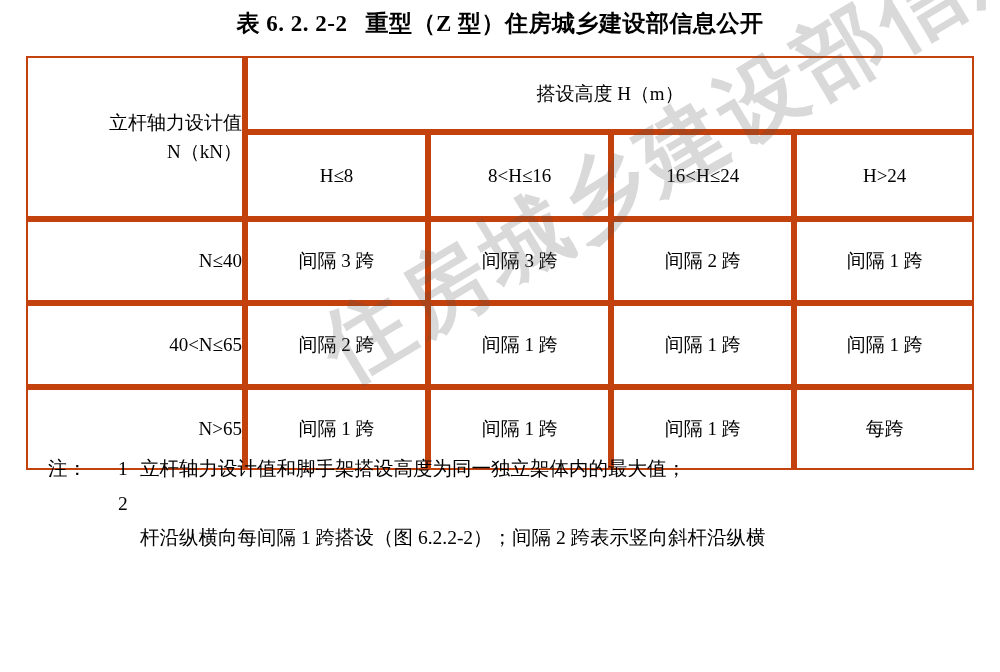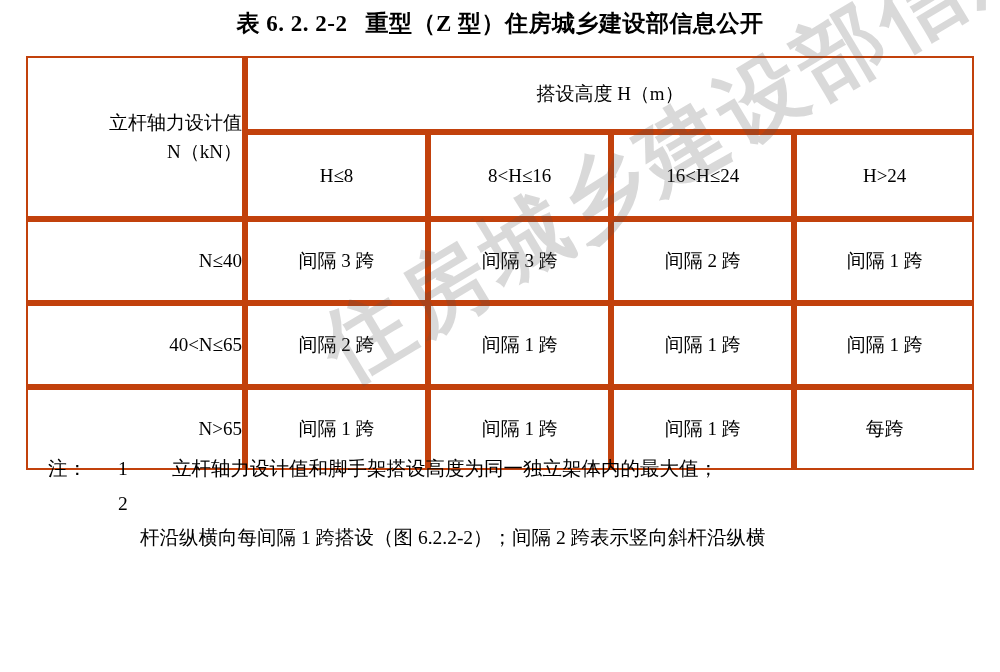--- a/index.html
+++ b/index.html
@@ -126,21 +126,20 @@
   }
   .note-num {
     width: 42px;
     flex: 0 0 42px;
     text-align: left;
     padding-left: 20px;
     box-sizing: border-box;
   }
   .note-text {
     flex: 1 1 auto;
-    margin-left: 32px;
   }
   .note-text-indent {
     padding-left: 114px;
   }
 </style>
 </head>
 <body>
 
 <div class="page">
 

